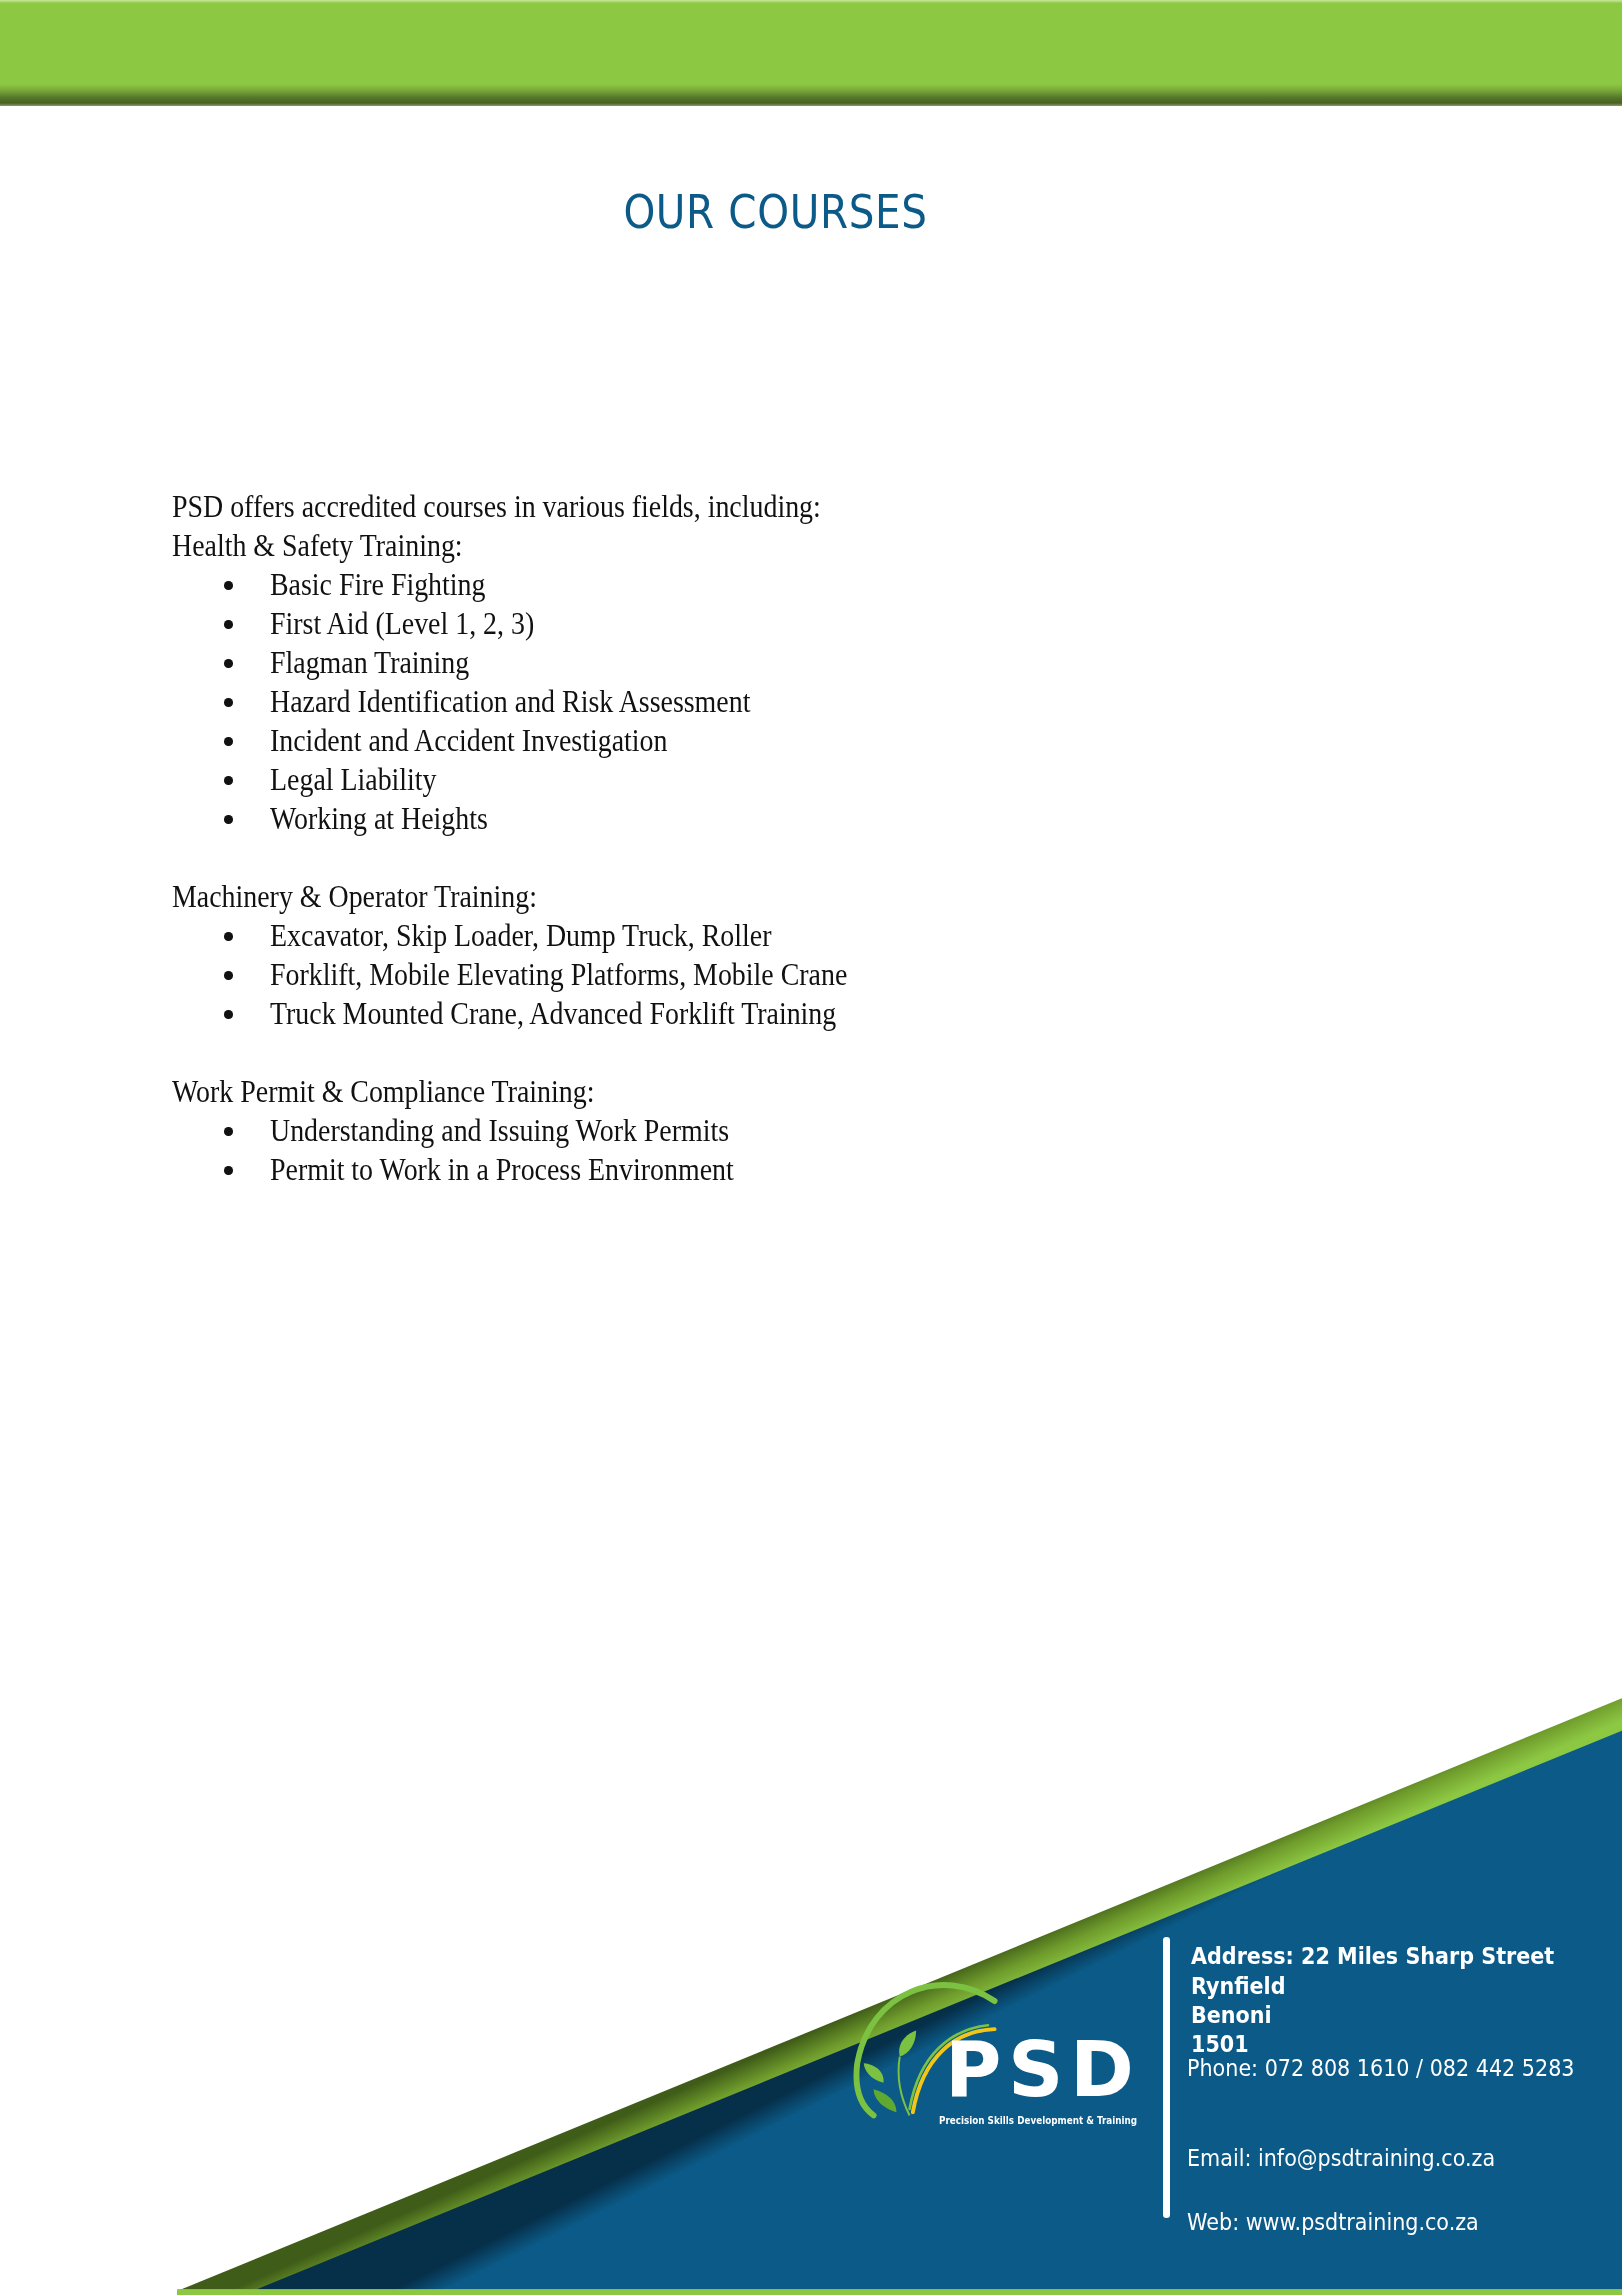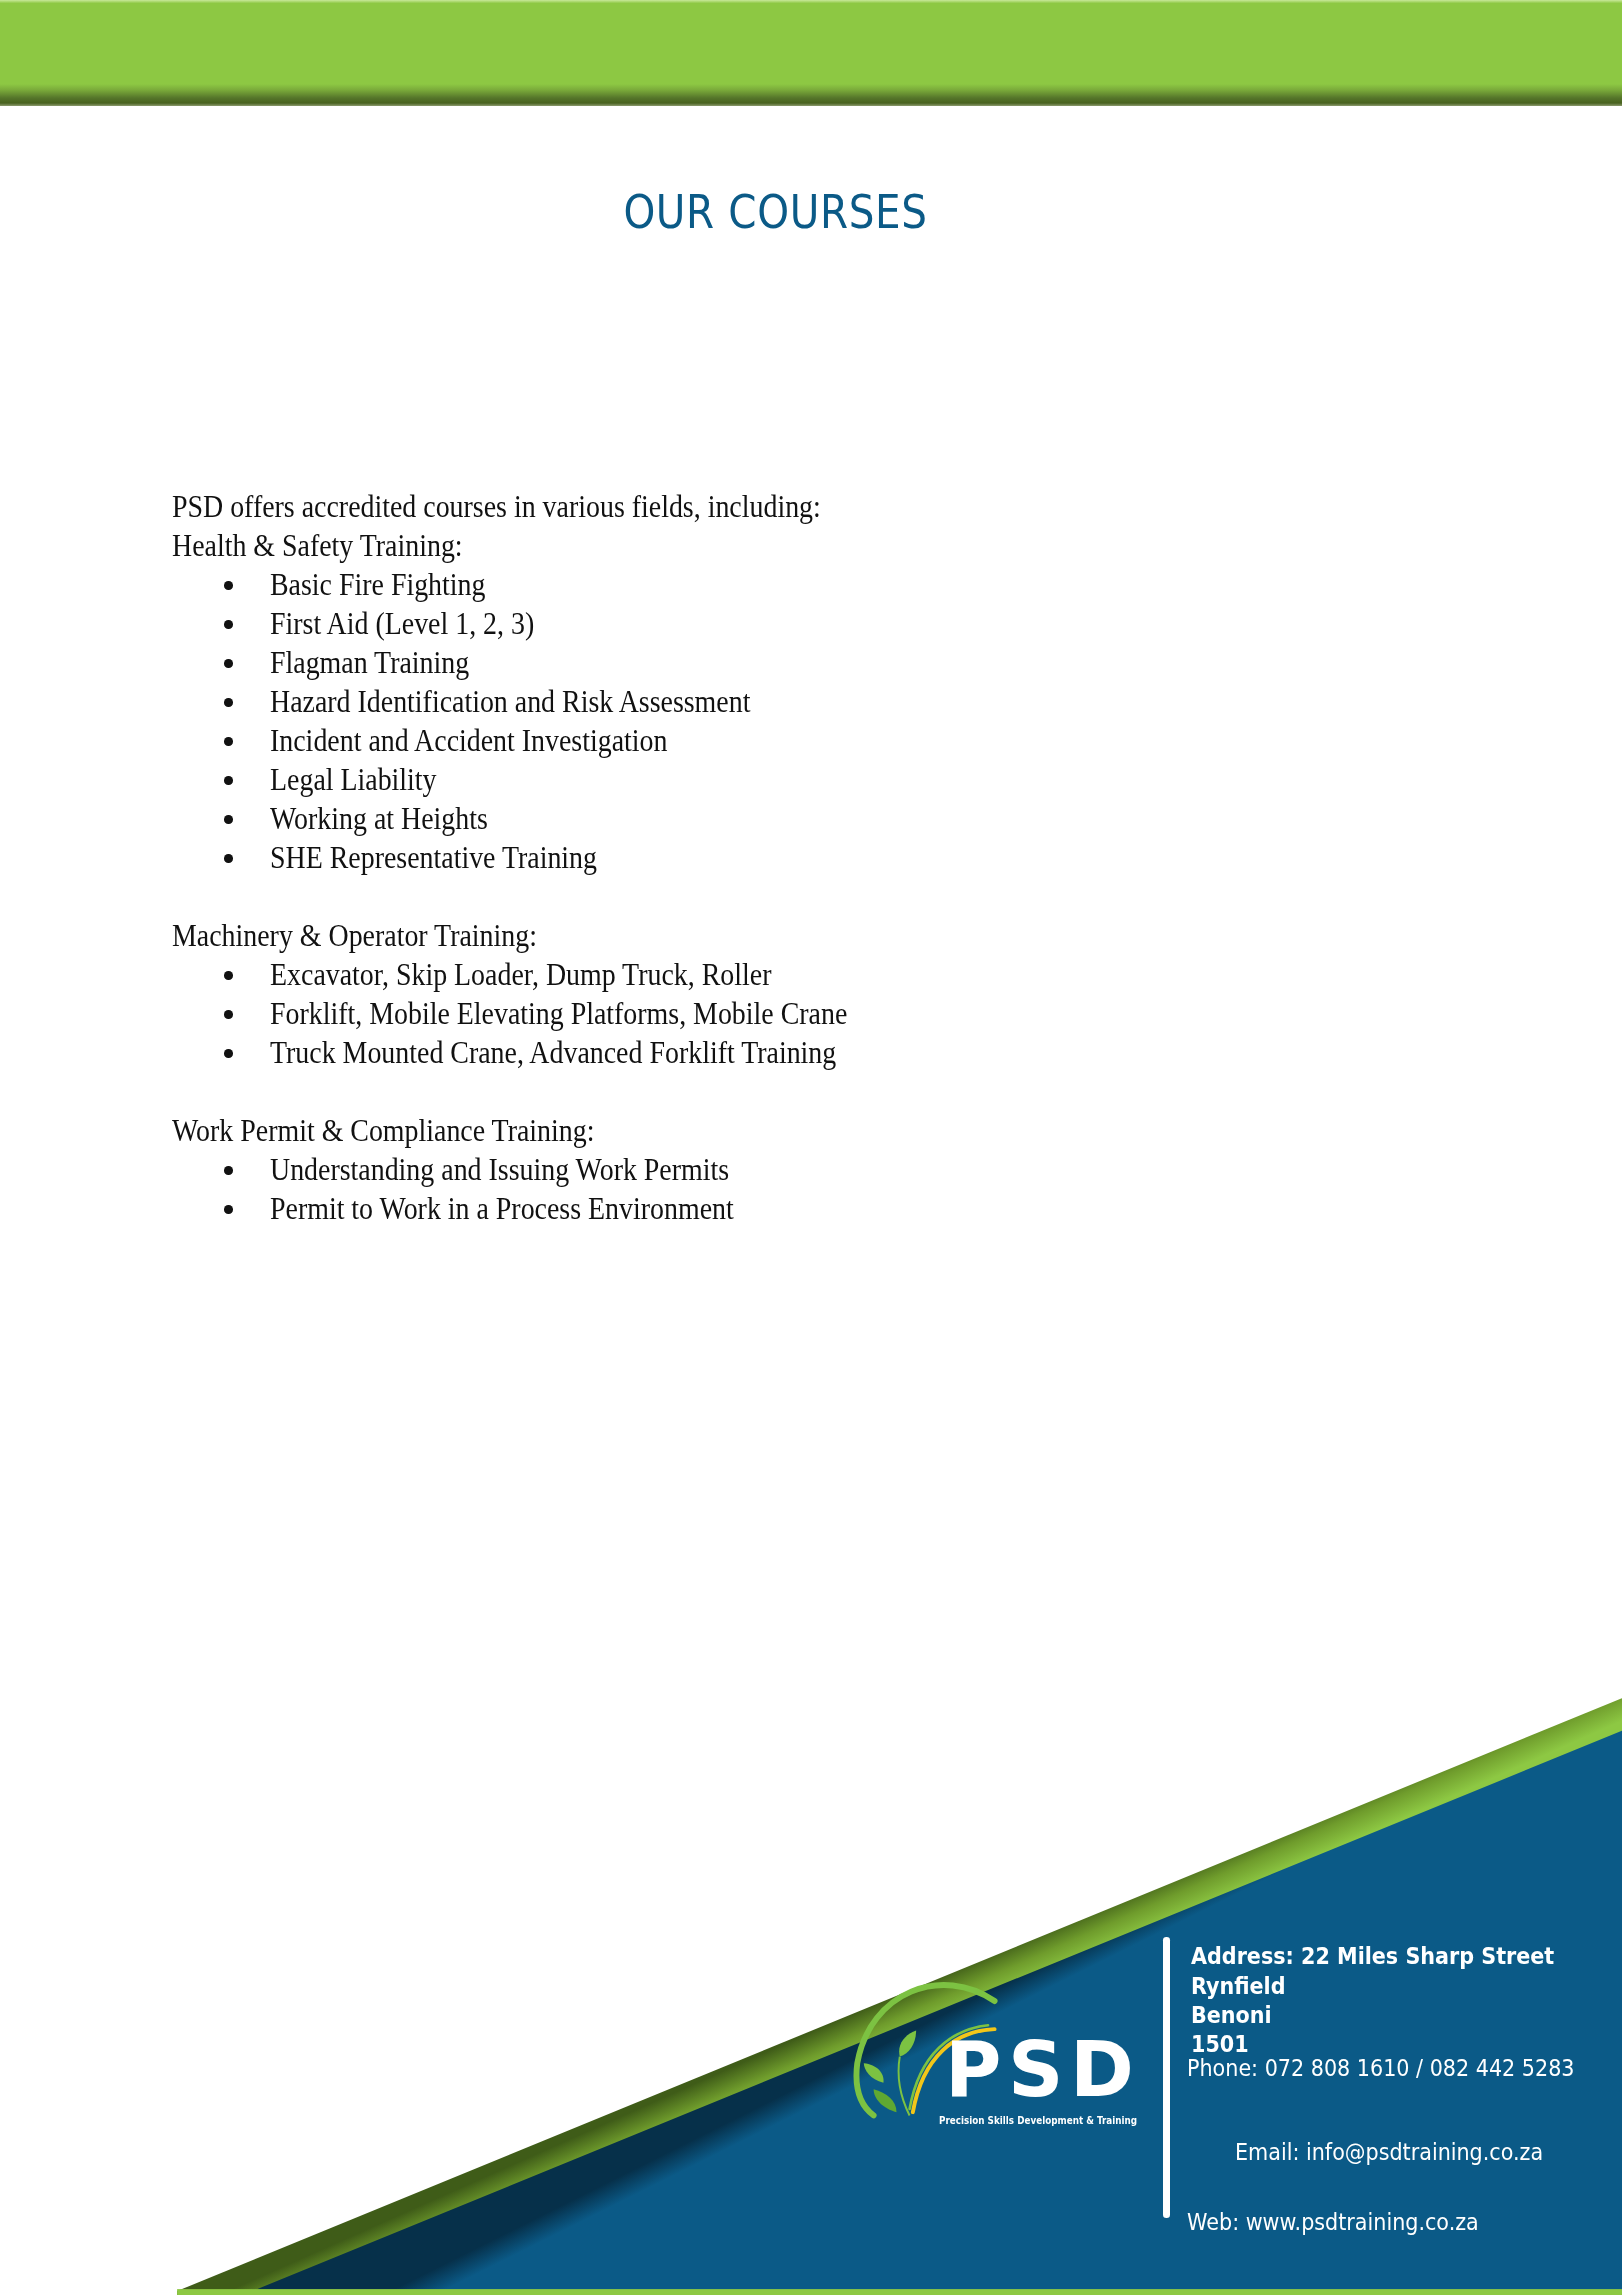--- a/index.html
+++ b/index.html
@@ -39,21 +39,21 @@
       position: absolute; left: 1163px; top: 1937px; width: 445px;
       color: #ffffff; font-size: 23px;
     }
     .contact-bar {
       position: absolute; left: 1163px; top: 1937px; width: 6.5px; height: 281px;
       background: #ffffff; border-radius: 3.3px;
     }
     .contact .addr { position: absolute; left: 27.5px; top: 5.2px; line-height: 29.4px; white-space: nowrap; font-weight: bold; }
     .contact .c-line { display: block; transform: scaleX(0.9); transform-origin: 0 0; }
     .contact .phone { position: absolute; left: 24px; top: 118px; white-space: nowrap; }
-    .contact .email { position: absolute; left: 24px; top: 202px; white-space: nowrap; margin-left: 48px; }
+    .contact .email { position: absolute; left: 24px; top: 208px; white-space: nowrap; }
     .contact .web { position: absolute; left: 24px; top: 272px; white-space: nowrap; }
 
     .logo { position: absolute; left: 844px; top: 1952px; width: 275px; height: 170px; }
     .logo-text {
       position: absolute; left: 101px; top: 79px; color: #ffffff;
       font-family: "DejaVu Sans", sans-serif; font-weight: bold; font-size: 77px; letter-spacing: 6.5px;
       line-height: 1;
     }
     .logo-tag {
       position: absolute; left: 95px; top: 162px; color: #ffffff;
@@ -74,21 +74,20 @@
   <div class="section">
     <div class="line">Health &amp; Safety Training:</div>
     <ul class="section-list">
       <li><span class="bullet"></span><span class="txt">Basic Fire Fighting</span></li>
       <li><span class="bullet"></span><span class="txt">First Aid (Level 1, 2, 3)</span></li>
       <li><span class="bullet"></span><span class="txt">Flagman Training</span></li>
       <li><span class="bullet"></span><span class="txt">Hazard Identification and Risk Assessment</span></li>
       <li><span class="bullet"></span><span class="txt">Incident and Accident Investigation</span></li>
       <li><span class="bullet"></span><span class="txt">Legal Liability</span></li>
       <li><span class="bullet"></span><span class="txt">Working at Heights</span></li>
-      <li><span class="bullet"></span><span class="txt">SHE Representative Training</span></li>
     </ul>
   </div>
 
   <div class="section">
     <div class="line">Machinery &amp; Operator Training:</div>
     <ul class="section-list">
       <li><span class="bullet"></span><span class="txt">Excavator, Skip Loader, Dump Truck, Roller</span></li>
       <li><span class="bullet"></span><span class="txt">Forklift, Mobile Elevating Platforms, Mobile Crane</span></li>
       <li><span class="bullet"></span><span class="txt">Truck Mounted Crane, Advanced Forklift Training</span></li>
     </ul>

